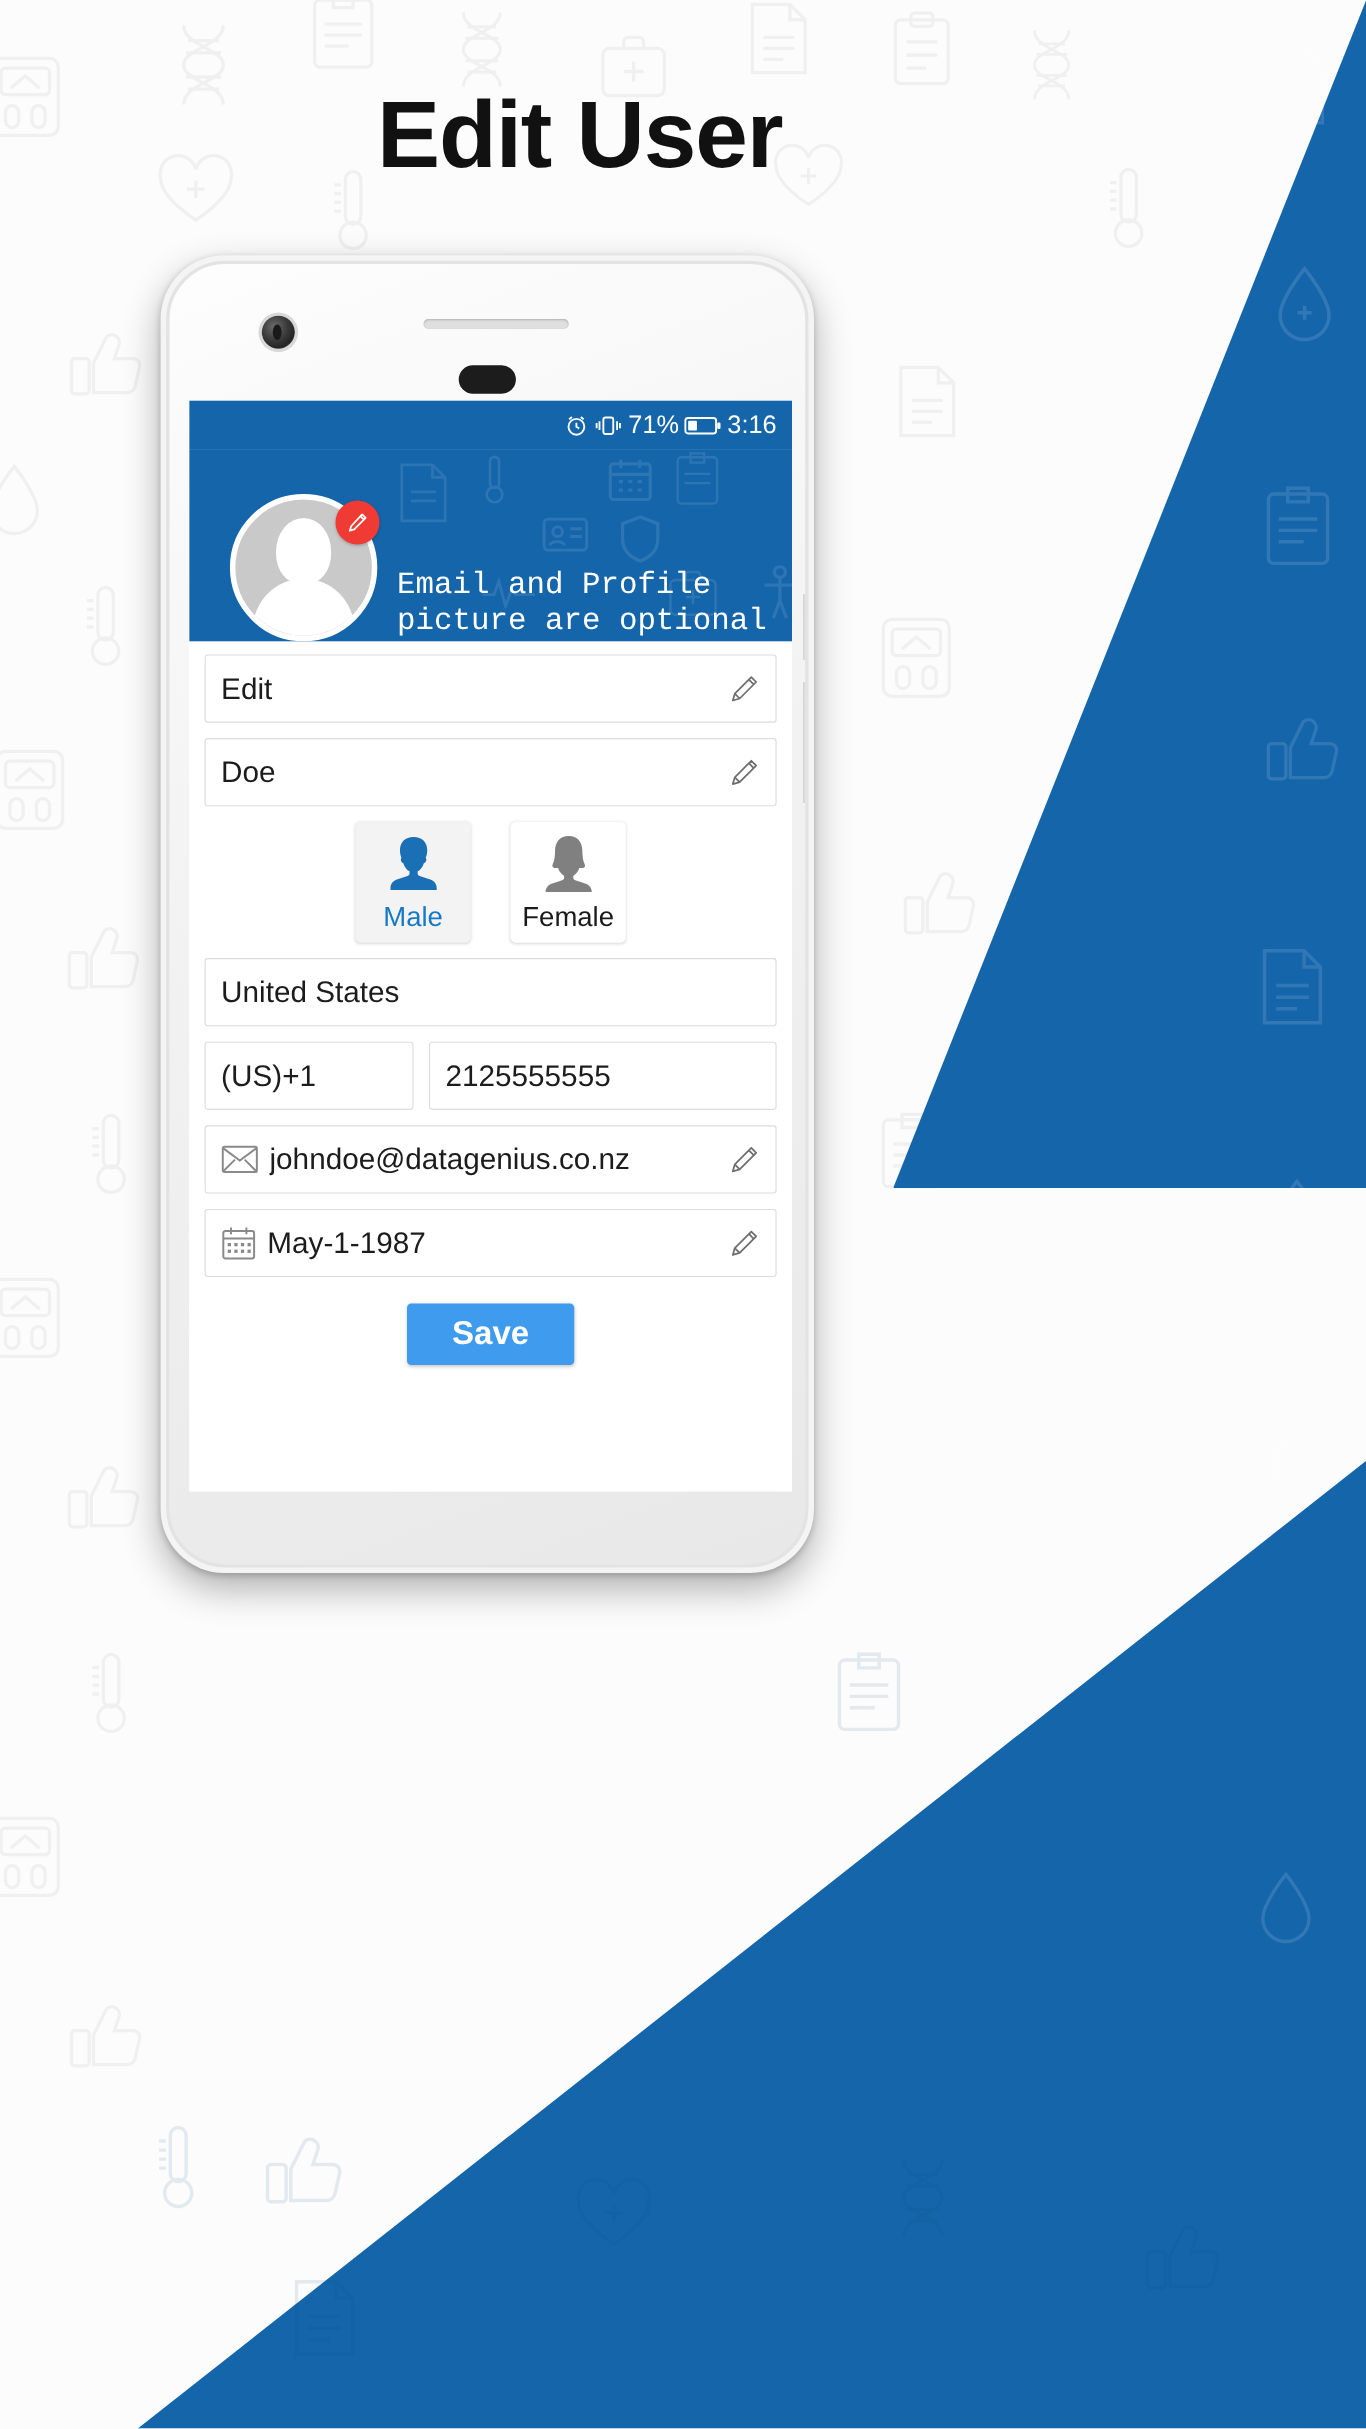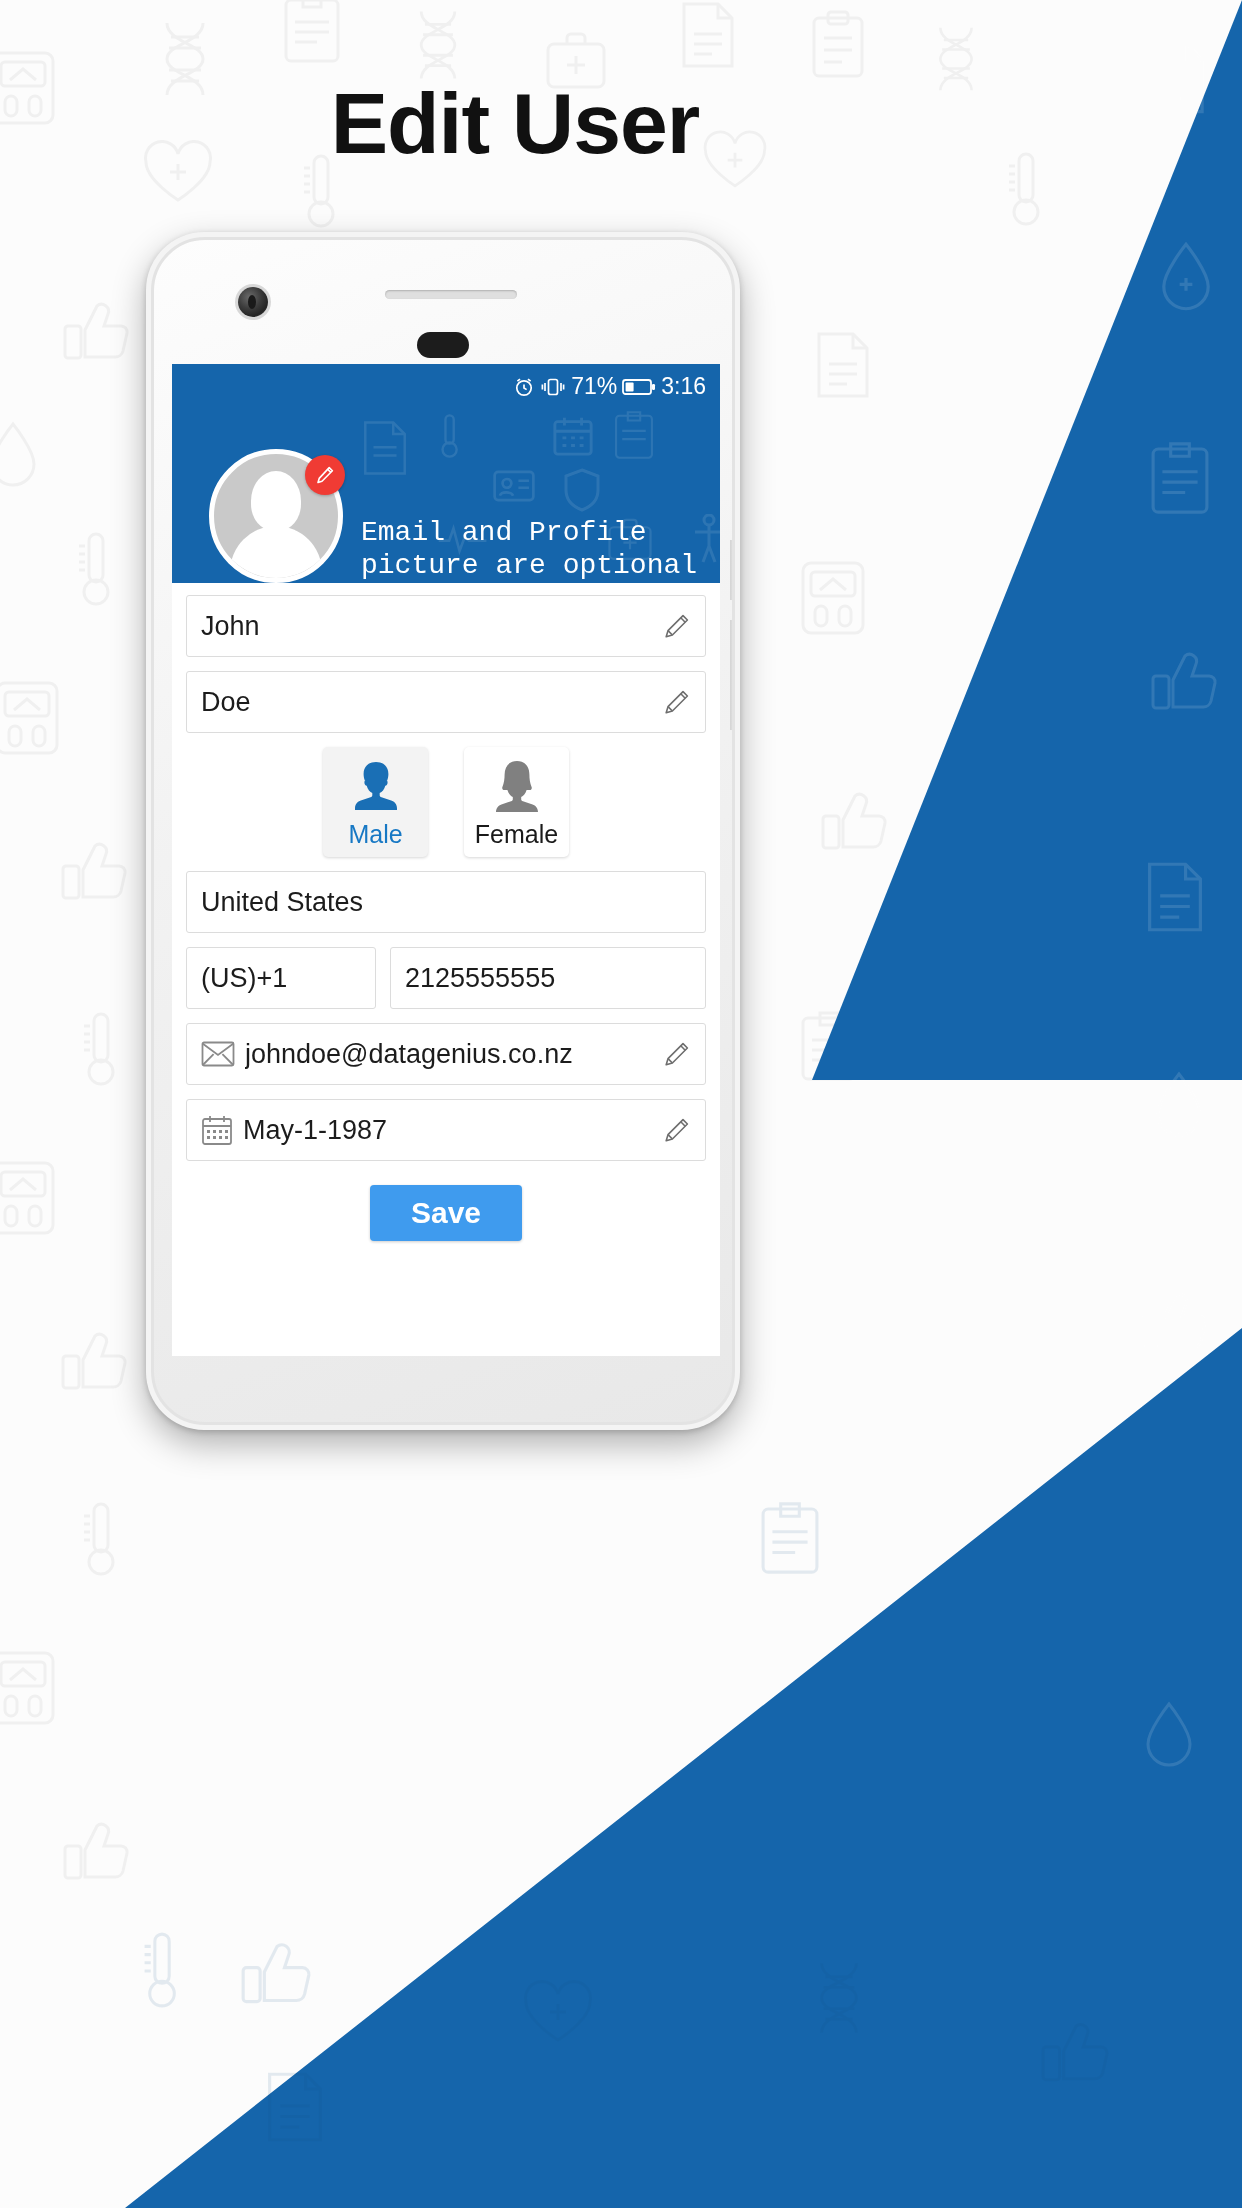--- a/index.html
+++ b/index.html
@@ -44,21 +44,21 @@
     position: absolute;
     left: 0; bottom: 0;
     width: 1242px; height: 880px;
     background: #1565ab;
     clip-path: polygon(0 100%, 100% 100%, 100% 0, 125px 100%);
   }
 
   
   .hdr {
     position: absolute;
-    left: 4px; top: 78px;
+    left: 16px; top: 78px;
     width: 1022px;
     text-align: center;
     z-index: 6;
   }
   .hdr-title {
     font-size: 86px;
     font-weight: 700;
     color: #111;
     letter-spacing: -1px;
     line-height: 1.05;
@@ -734,21 +734,21 @@
                 </svg>
             </div>
           </div>
 
           <div class="hero-text">Email and Profile picture are optional</div>
         </div>
 
         <div class="form">
 
           <div class="fld">
-            <div class="fld-val">John</div>
+            <div class="fld-val">Edit</div>
             <div class="fld-pencil">
               <svg width="28" height="28" viewBox="0 0 28 28" fill="none" stroke="#6e6e6e" stroke-width="1.6" stroke-linejoin="round">
                   <path d="M20 3.6l4.4 4.4L9.4 23 3.2 24.8 5 18.6z"></path>
                   <path d="M17.8 5.8l4.4 4.4"></path>
                   <path d="M5 18.6l4.4 4.4"></path>
                 </svg>
             </div>
           </div>
 
           <div class="fld">

